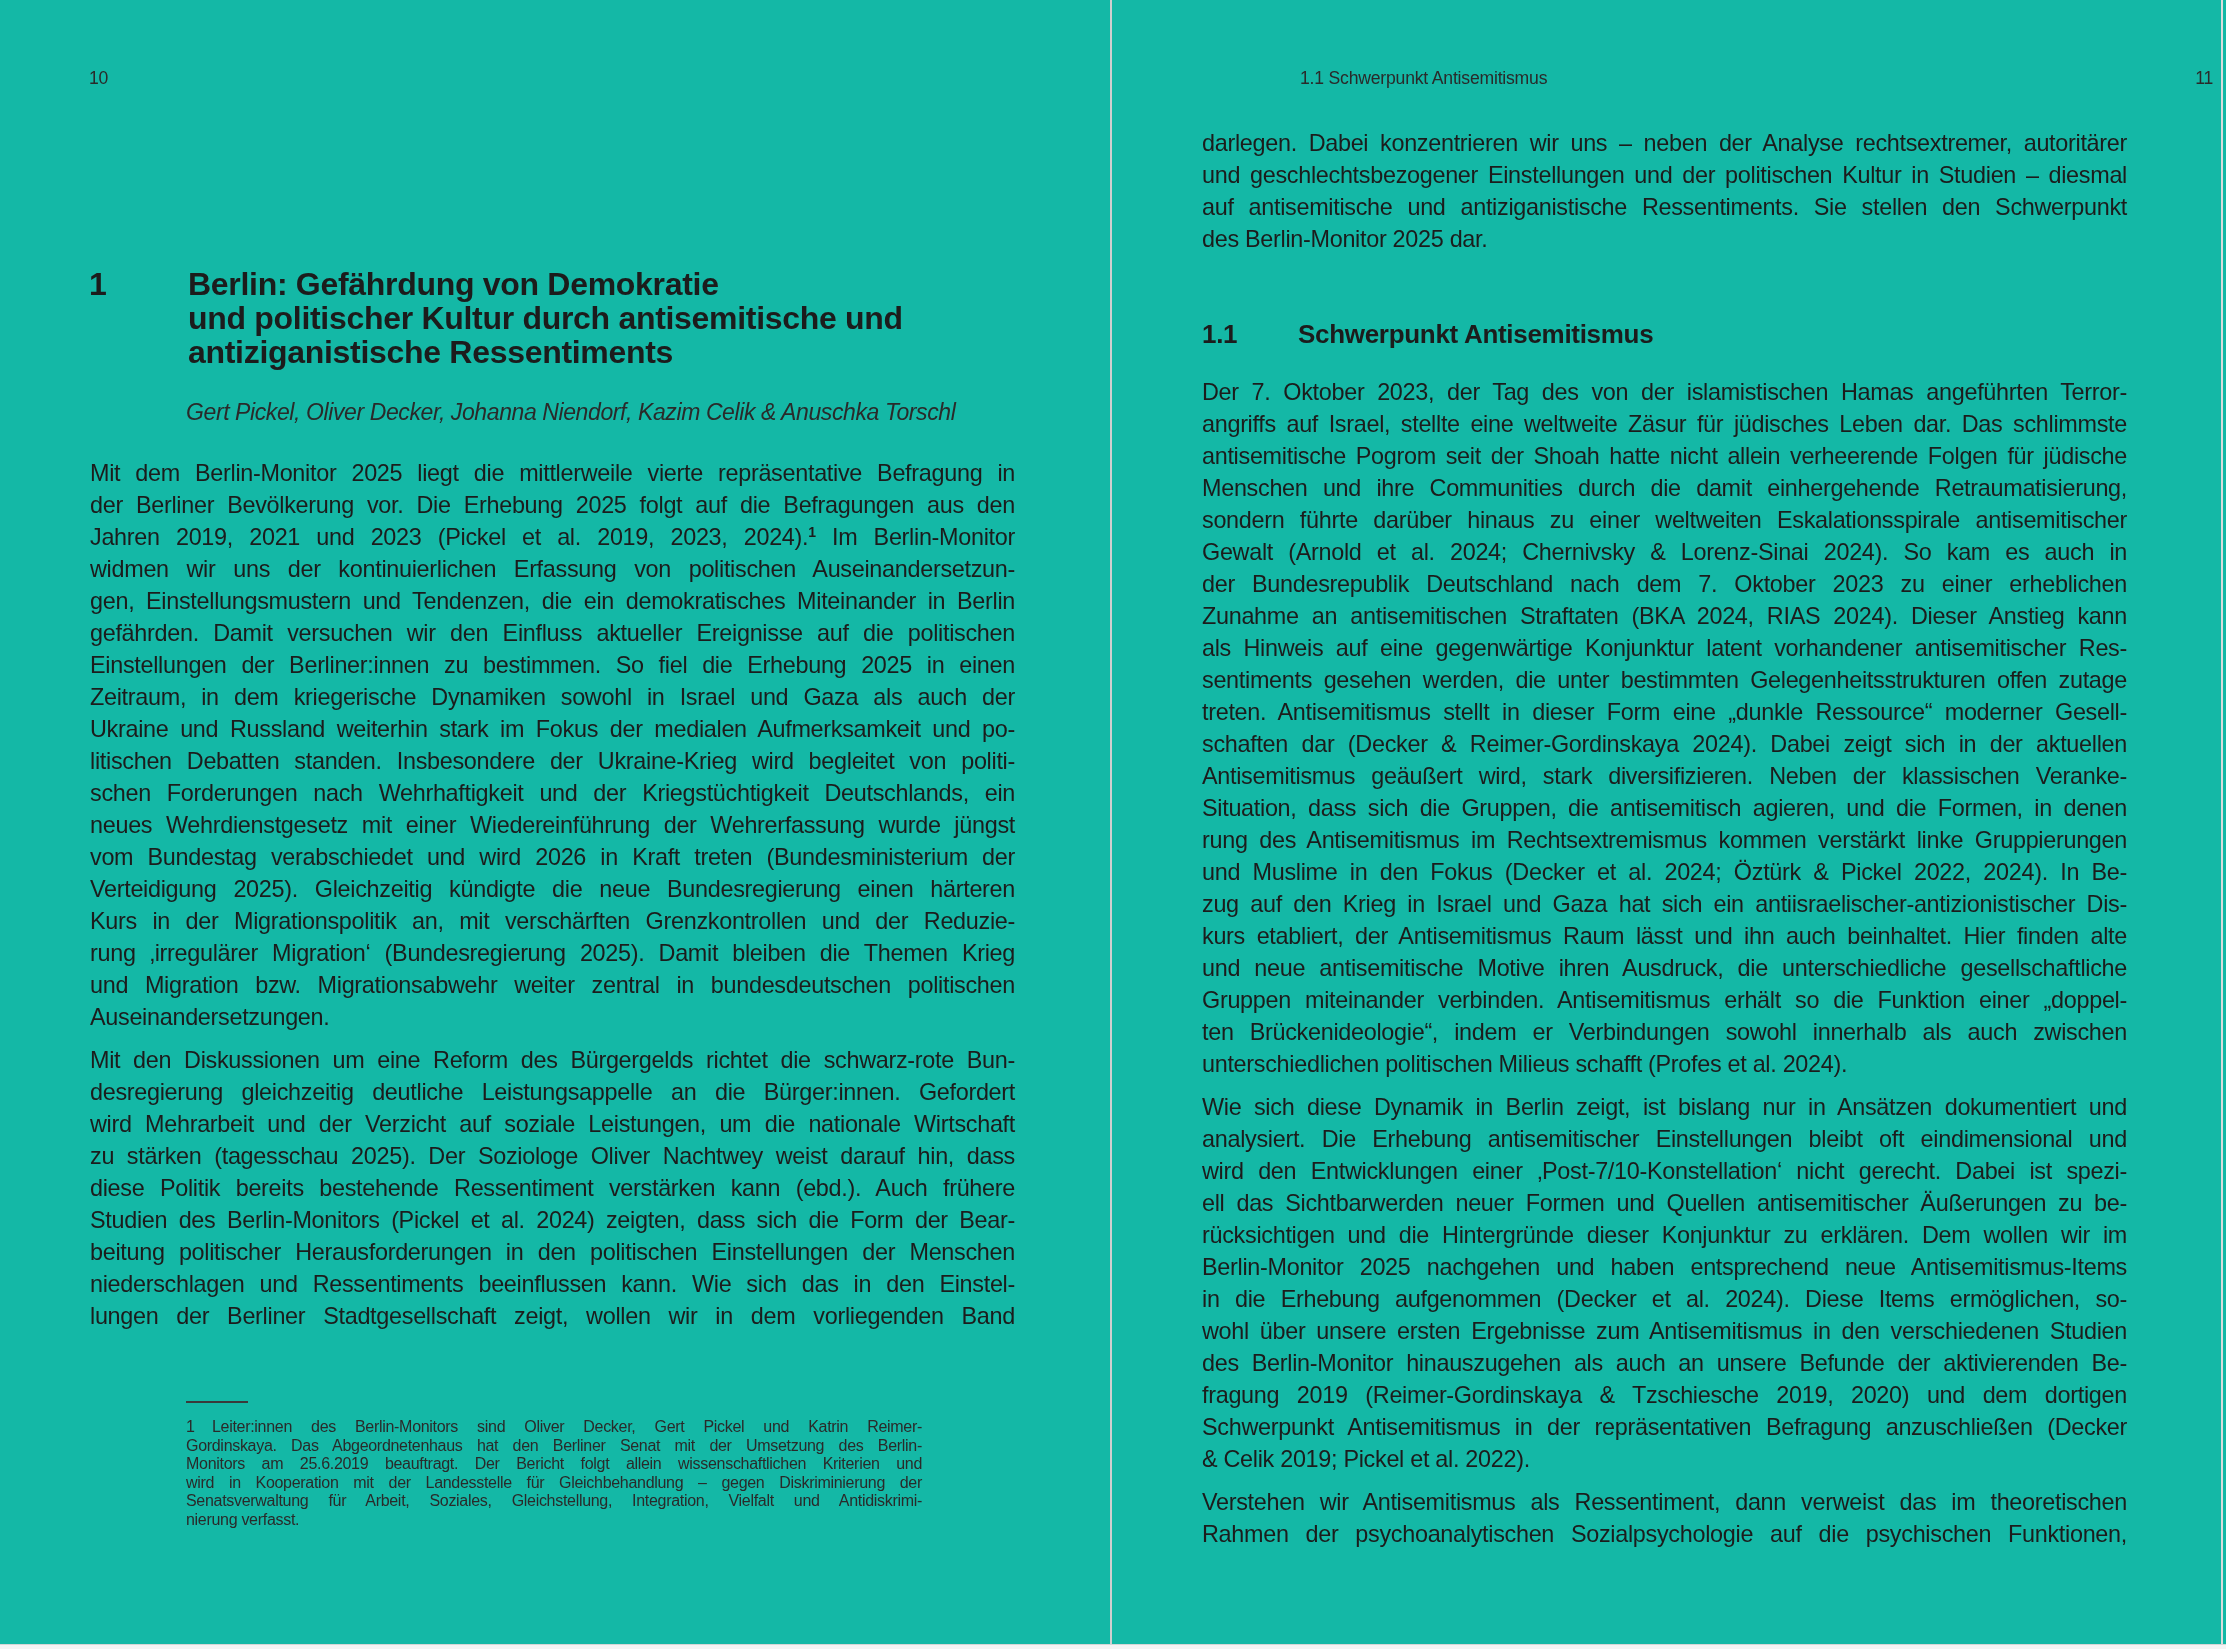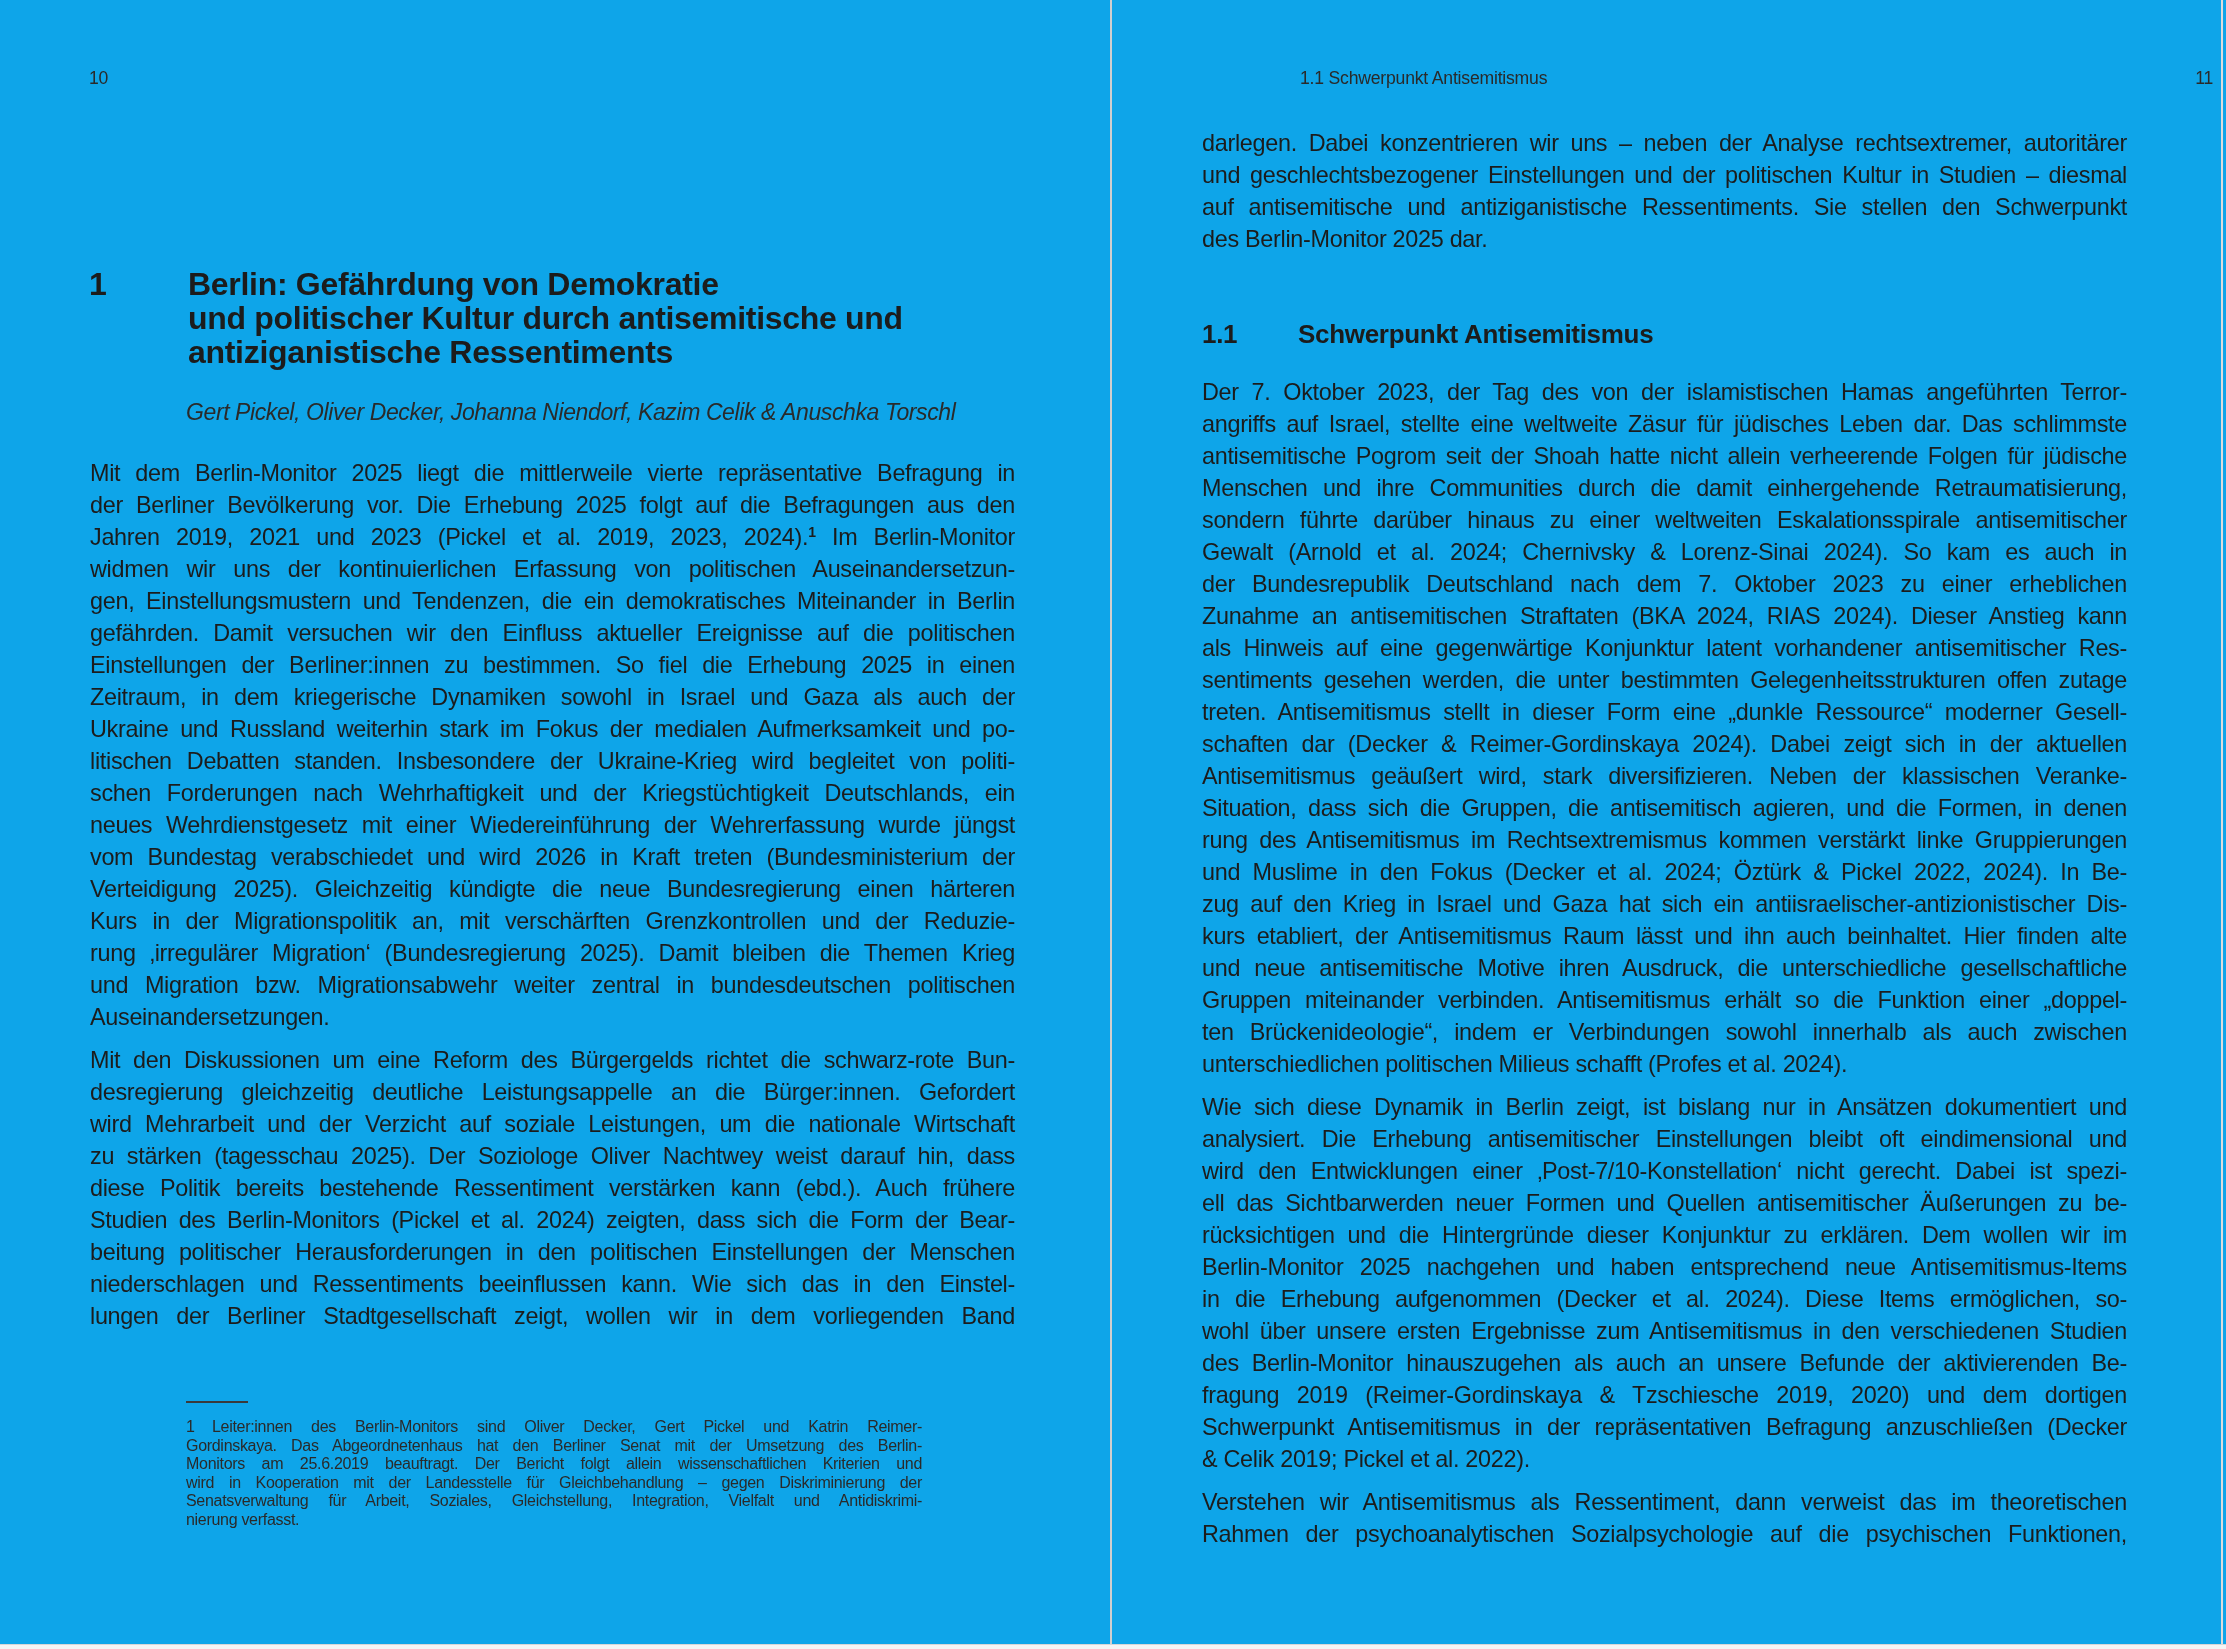--- a/index.html
+++ b/index.html
@@ -14,21 +14,21 @@
       overflow: hidden;
       font-family: "Liberation Sans", "DejaVu Sans", sans-serif;
       color: #1c1c1c;
     }
     .spread {
       position: absolute;
       left: 0;
       top: 0;
       width: 2226px;
       height: 1644px;
-      background: #0ea5e9;
+      background: #14b8a6;
       border-bottom: 1.9px solid #d6d6d6;
     }
     .gutter {
       position: absolute;
       left: 1110px;
       top: 0;
       width: 1.9px;
       height: 1644px;
       background: #cfcfcf;
     }

